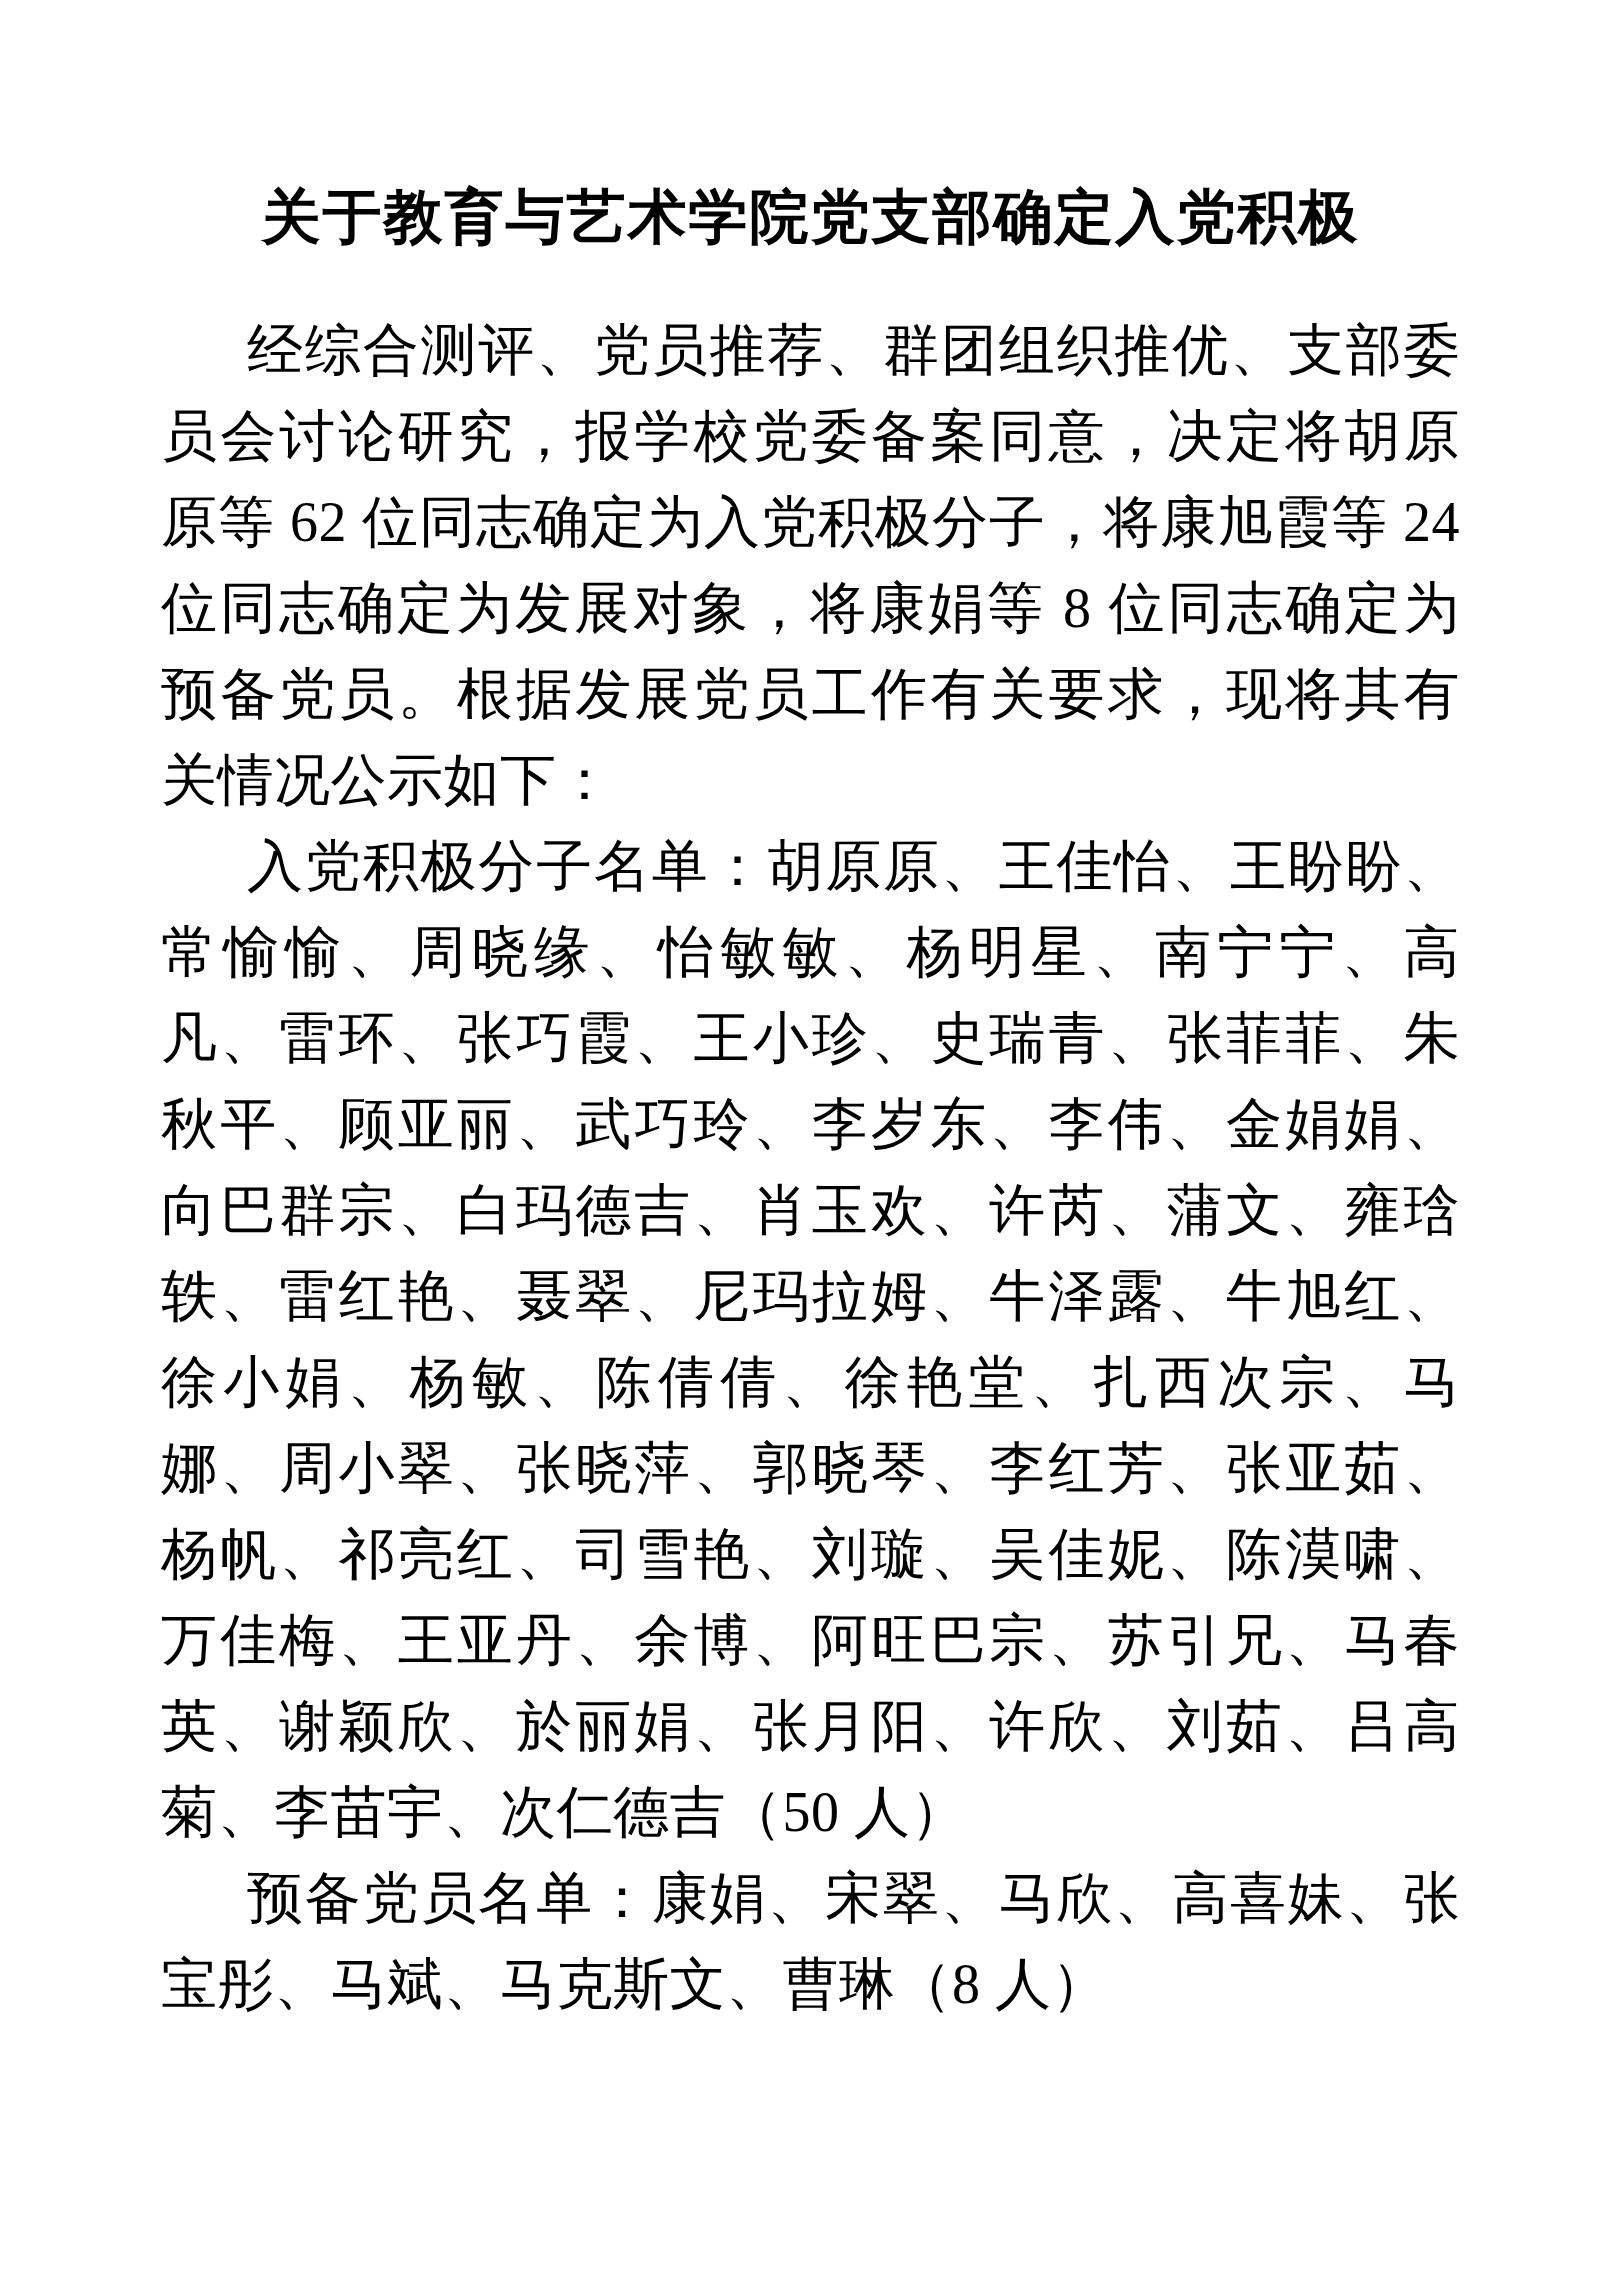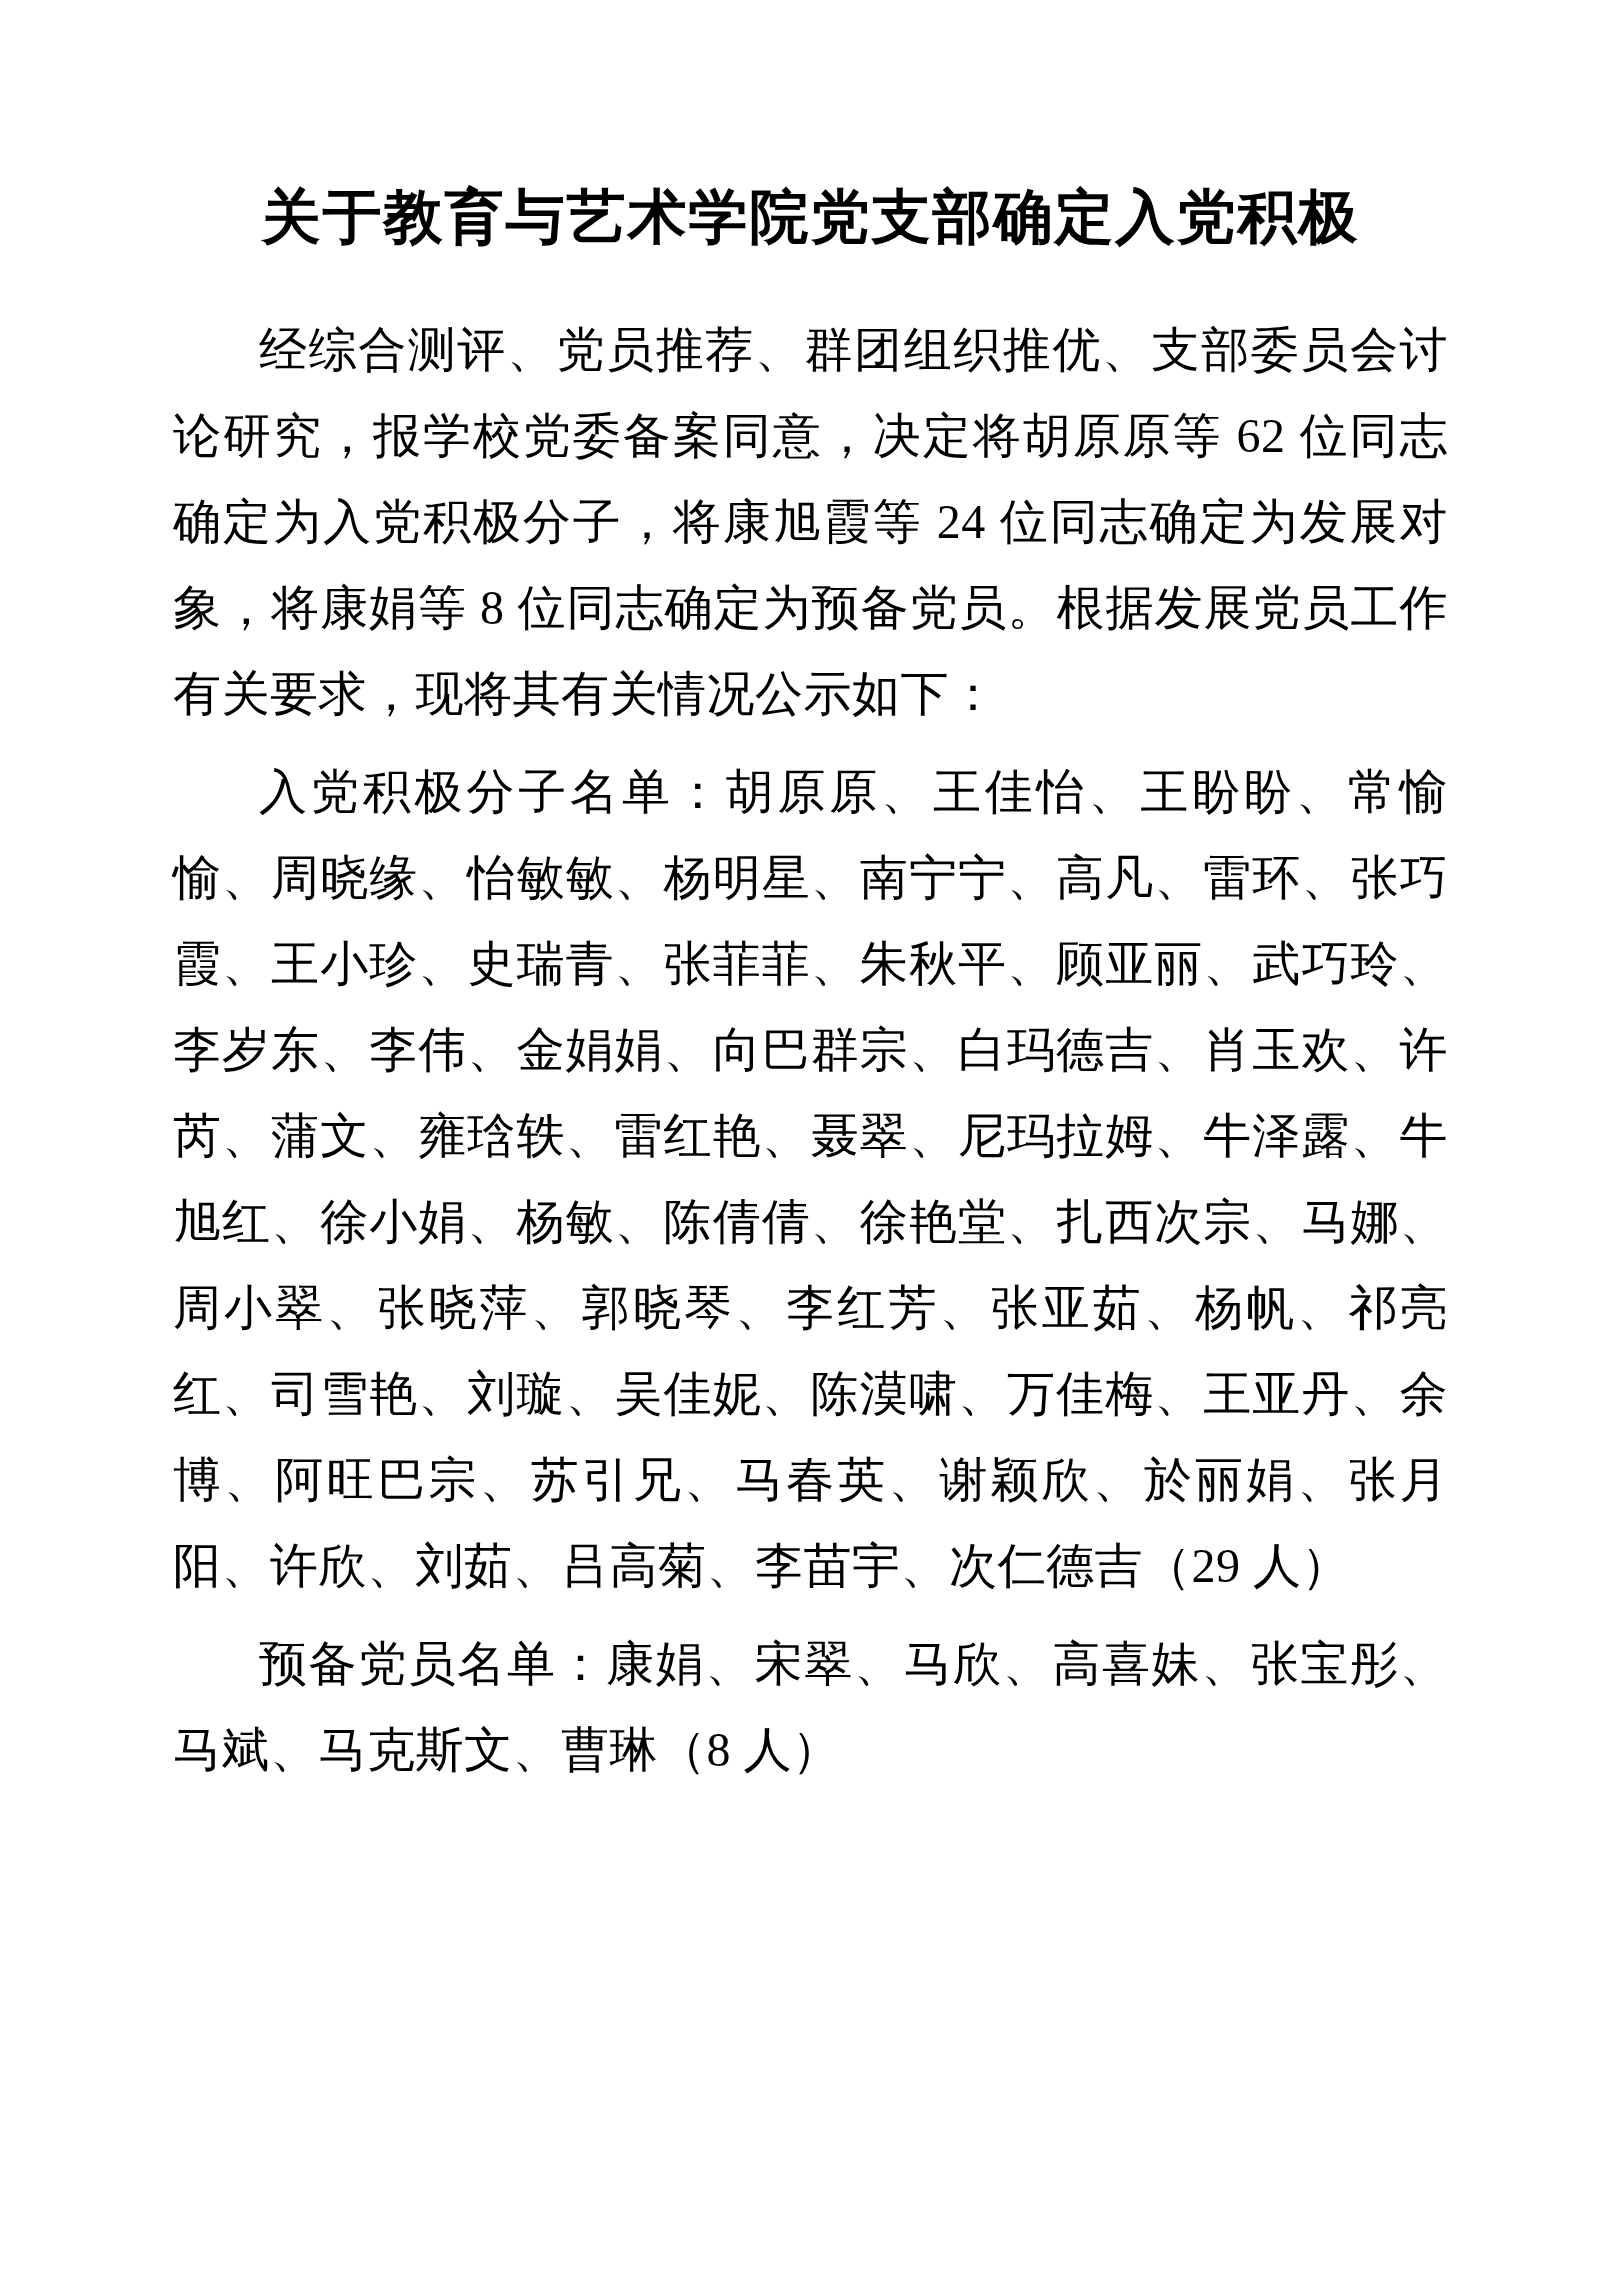--- a/index.html
+++ b/index.html
@@ -26,38 +26,38 @@
       font-size: 59px;
       line-height: 131px;
       letter-spacing: 2px;
       font-family: "Liberation Serif", "DejaVu Serif", serif;
     }
     .title-line {
       display: block;
       white-space: nowrap;
     }
     .doc-body p {
-      margin: 12px;
-      font-size: 48px;
+      margin: 0;
+      font-size: 56px;
       line-height: 86px;
       text-align: justify;
       text-indent: 86px;
       letter-spacing: 0.5px;
       word-break: break-all;
     }
   </style>
 </head>
 <body>
 
 <div class="page">
 
   <h1 class="doc-title">
     <span class="title-line">关于教育与艺术学院党支部确定入党积极</span>
   </h1>
 
   <div class="doc-body">
     <p>经综合测评、党员推荐、群团组织推优、支部委员会讨论研究，报学校党委备案同意，决定将胡原原等 62 位同志确定为入党积极分子，将康旭霞等 24 位同志确定为发展对象，将康娟等 8 位同志确定为预备党员。根据发展党员工作有关要求，现将其有关情况公示如下：</p>
-    <p>入党积极分子名单：胡原原、王佳怡、王盼盼、常愉愉、周晓缘、怡敏敏、杨明星、南宁宁、高凡、雷环、张巧霞、王小珍、史瑞青、张菲菲、朱秋平、顾亚丽、武巧玲、李岁东、李伟、金娟娟、向巴群宗、白玛德吉、肖玉欢、许芮、蒲文、雍琀轶、雷红艳、聂翠、尼玛拉姆、牛泽露、牛旭红、徐小娟、杨敏、陈倩倩、徐艳堂、扎西次宗、马娜、周小翠、张晓萍、郭晓琴、李红芳、张亚茹、杨帆、祁亮红、司雪艳、刘璇、吴佳妮、陈漠啸、万佳梅、王亚丹、余博、阿旺巴宗、苏引兄、马春英、谢颖欣、於丽娟、张月阳、许欣、刘茹、吕高菊、李苗宇、次仁德吉（29 人）</p>
+    <p>入党积极分子名单：胡原原、王佳怡、王盼盼、常愉愉、周晓缘、怡敏敏、杨明星、南宁宁、高凡、雷环、张巧霞、王小珍、史瑞青、张菲菲、朱秋平、顾亚丽、武巧玲、李岁东、李伟、金娟娟、向巴群宗、白玛德吉、肖玉欢、许芮、蒲文、雍琀轶、雷红艳、聂翠、尼玛拉姆、牛泽露、牛旭红、徐小娟、杨敏、陈倩倩、徐艳堂、扎西次宗、马娜、周小翠、张晓萍、郭晓琴、李红芳、张亚茹、杨帆、祁亮红、司雪艳、刘璇、吴佳妮、陈漠啸、万佳梅、王亚丹、余博、阿旺巴宗、苏引兄、马春英、谢颖欣、於丽娟、张月阳、许欣、刘茹、吕高菊、李苗宇、次仁德吉（50 人）</p>
     <p>预备党员名单：康娟、宋翠、马欣、高喜妹、张宝彤、马斌、马克斯文、曹琳（8 人）</p>
   </div>
 
 </div>
 
 
 </body></html>

